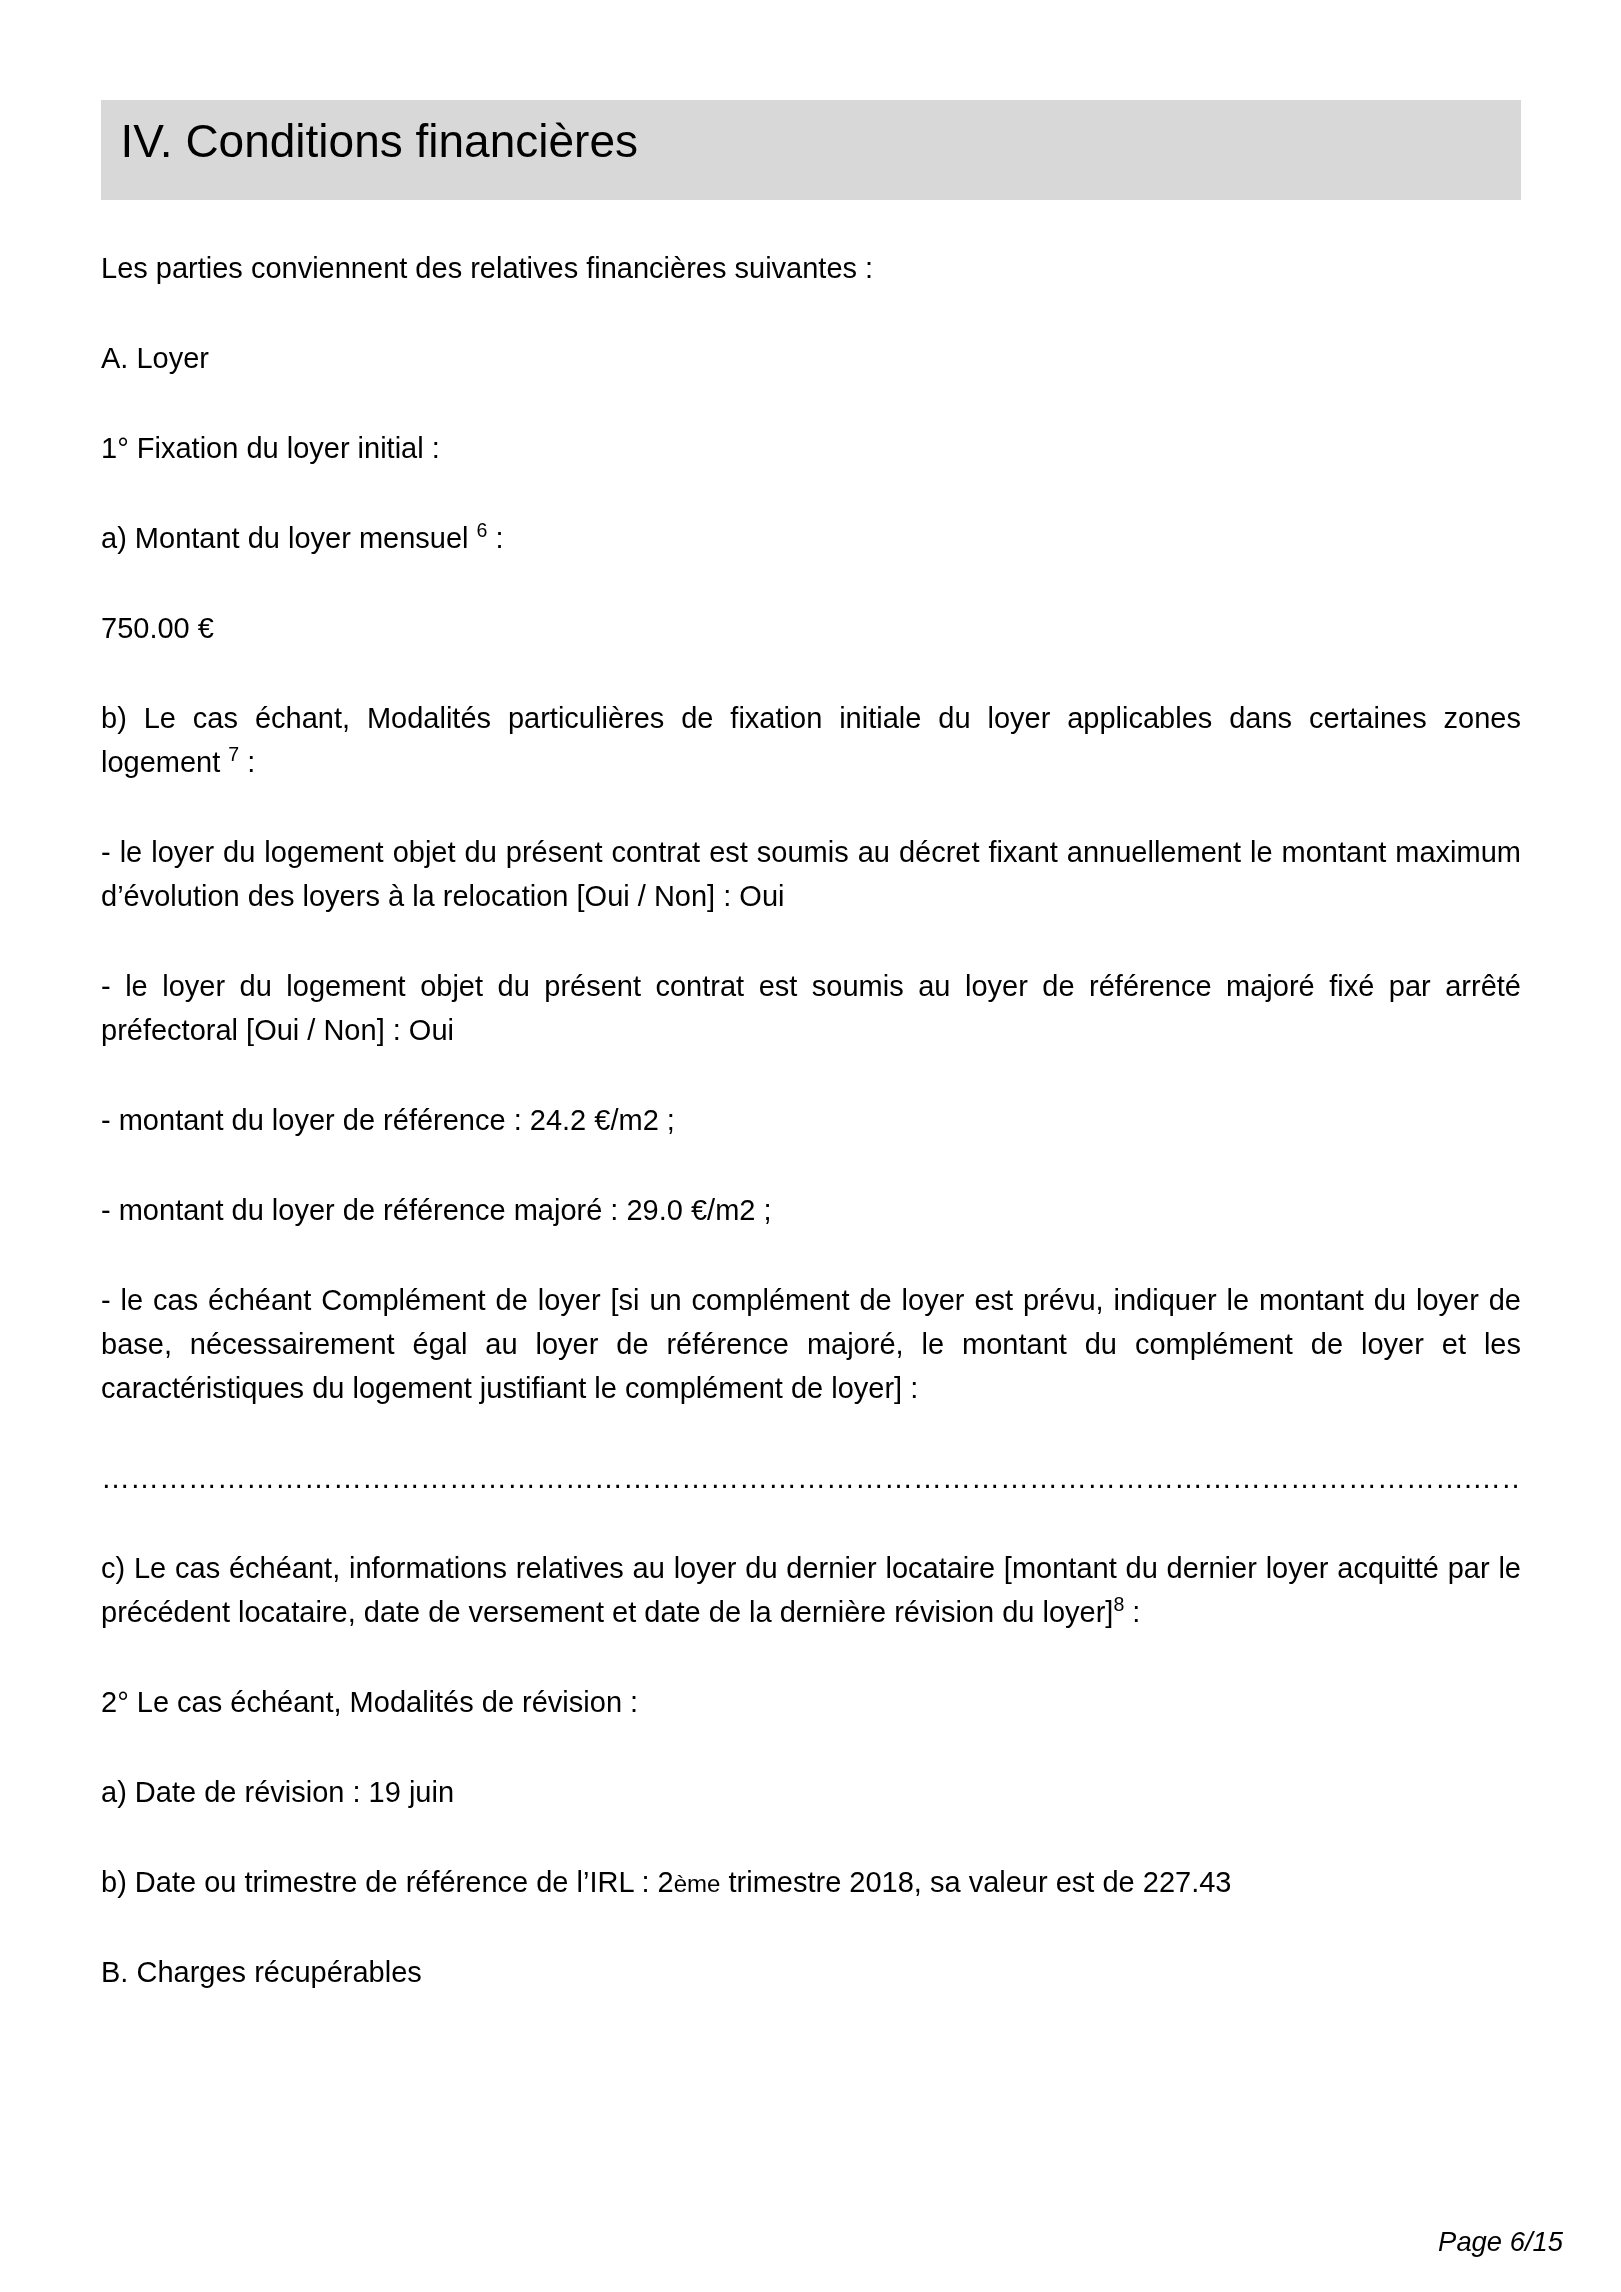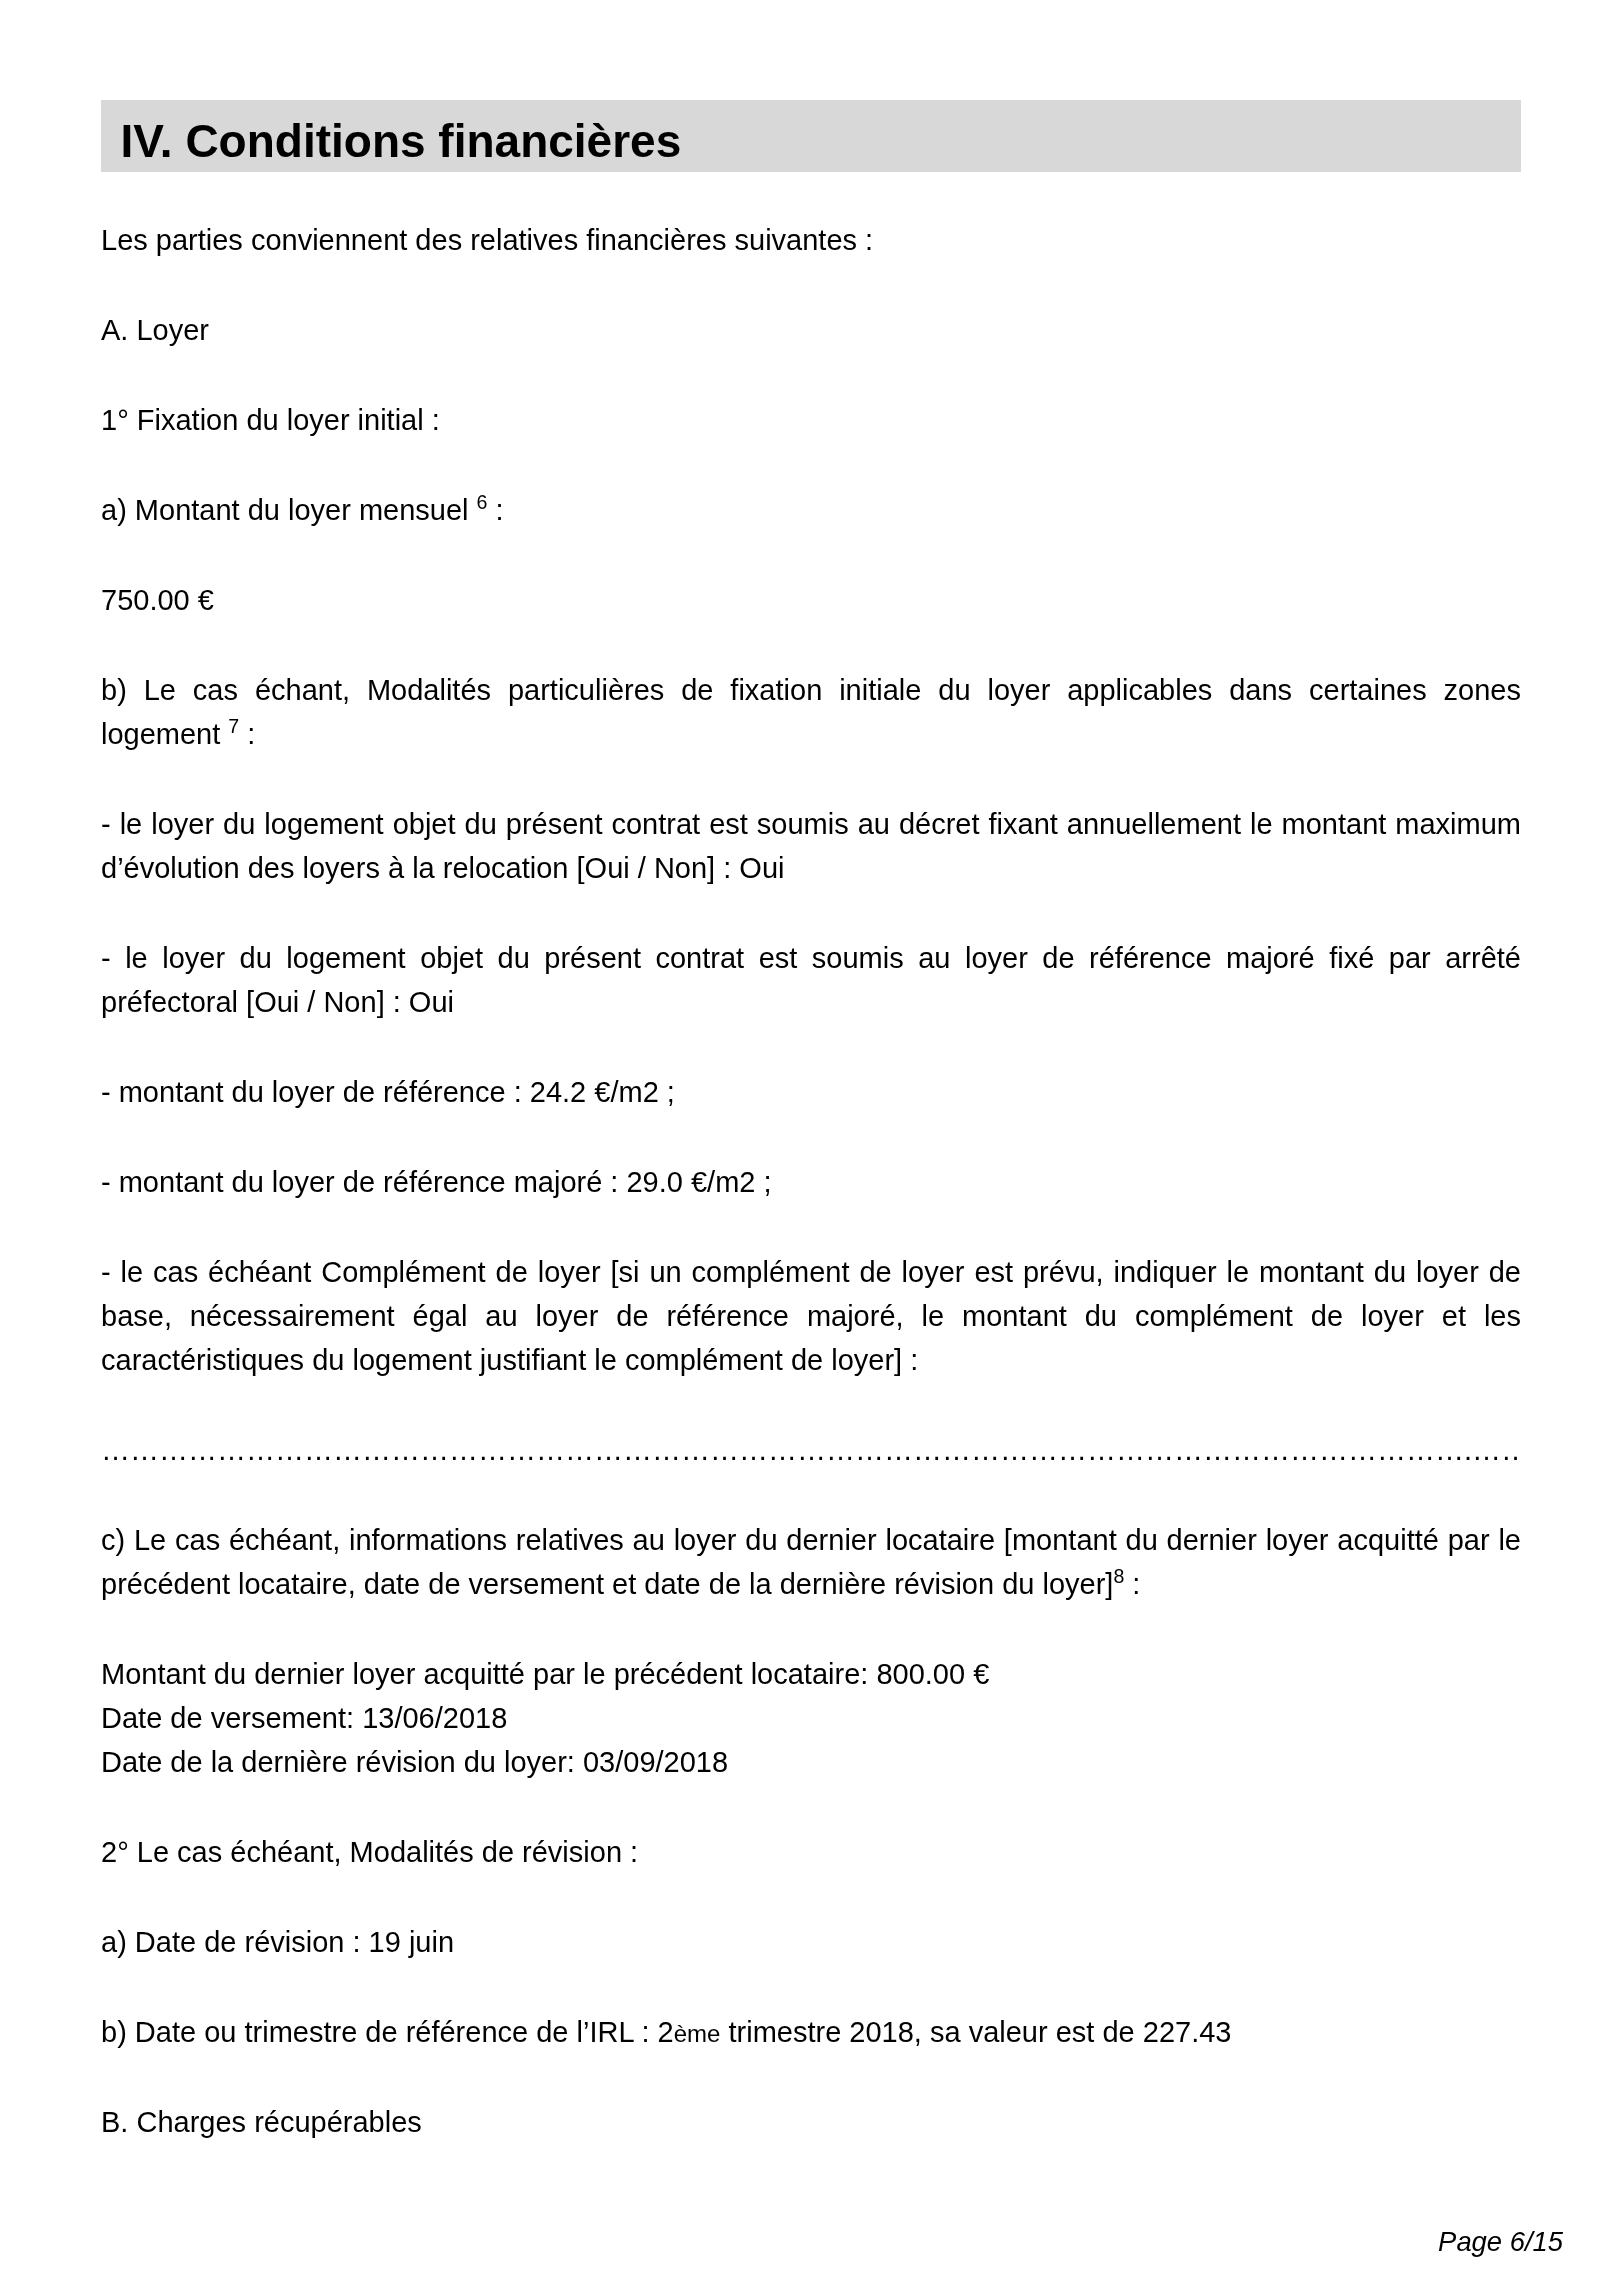--- a/index.html
+++ b/index.html
@@ -19,25 +19,25 @@
     color: #000000;
   }
   .content {
     position: absolute;
     left: 101px;
     top: 0;
     width: 1420px;
   }
   .section-title {
     margin: 100px 0 0 0;
-    height: 72px;
+    height: 100px;
     line-height: 82px;
     background: #d8d8d8;
     font-size: 46px;
-    font-weight: 700;
+    font-weight: 400;
     padding-left: 19.6px;
     box-sizing: border-box;
     white-space: nowrap;
   }
   .para {
     margin: 46px 0;
   }
   .justify {
     text-align: justify;
   }
@@ -92,25 +92,20 @@
     <p class="para">- montant du loyer de référence : 24.2 €/m2 ;</p>
 
     <p class="para">- montant du loyer de référence majoré : 29.0 €/m2 ;</p>
 
     <p class="para justify">- le cas échéant Complément de loyer [si un complément de loyer est prévu, indiquer le montant du loyer de base, nécessairement égal au loyer de référence majoré, le montant du complément de loyer et les caractéristiques du logement justifiant le complément de loyer] :</p>
 
     <p class="dots">…………………………………………………………………………………………………………………………….………….………</p>
 
     <p class="para justify"><span>c) Le cas échéant, informations relatives au loyer du dernier locataire [montant du dernier loyer acquitté par le précédent locataire, date de versement et date de la dernière révision du loyer]</span><sup class="fnref">8</sup><span> :</span></p>
 
-    <div class="para">
-      <div>Montant du dernier loyer acquitté par le précédent locataire: 800.00 €</div>
-      <div>Date de versement: 13/06/2018</div>
-      <div>Date de la dernière révision du loyer: 03/09/2018</div>
-    </div>
 
     <p class="para">2° Le cas échéant, Modalités de révision :</p>
 
     <p class="para">a) Date de révision : 19 juin</p>
 
     <p class="para"><span>b) Date ou trimestre de référence de l’IRL : 2</span><span class="ord">ème</span><span> trimestre 2018, sa valeur est de 227.43</span></p>
 
     <p class="para">B. Charges récupérables</p>
 
   </div>

